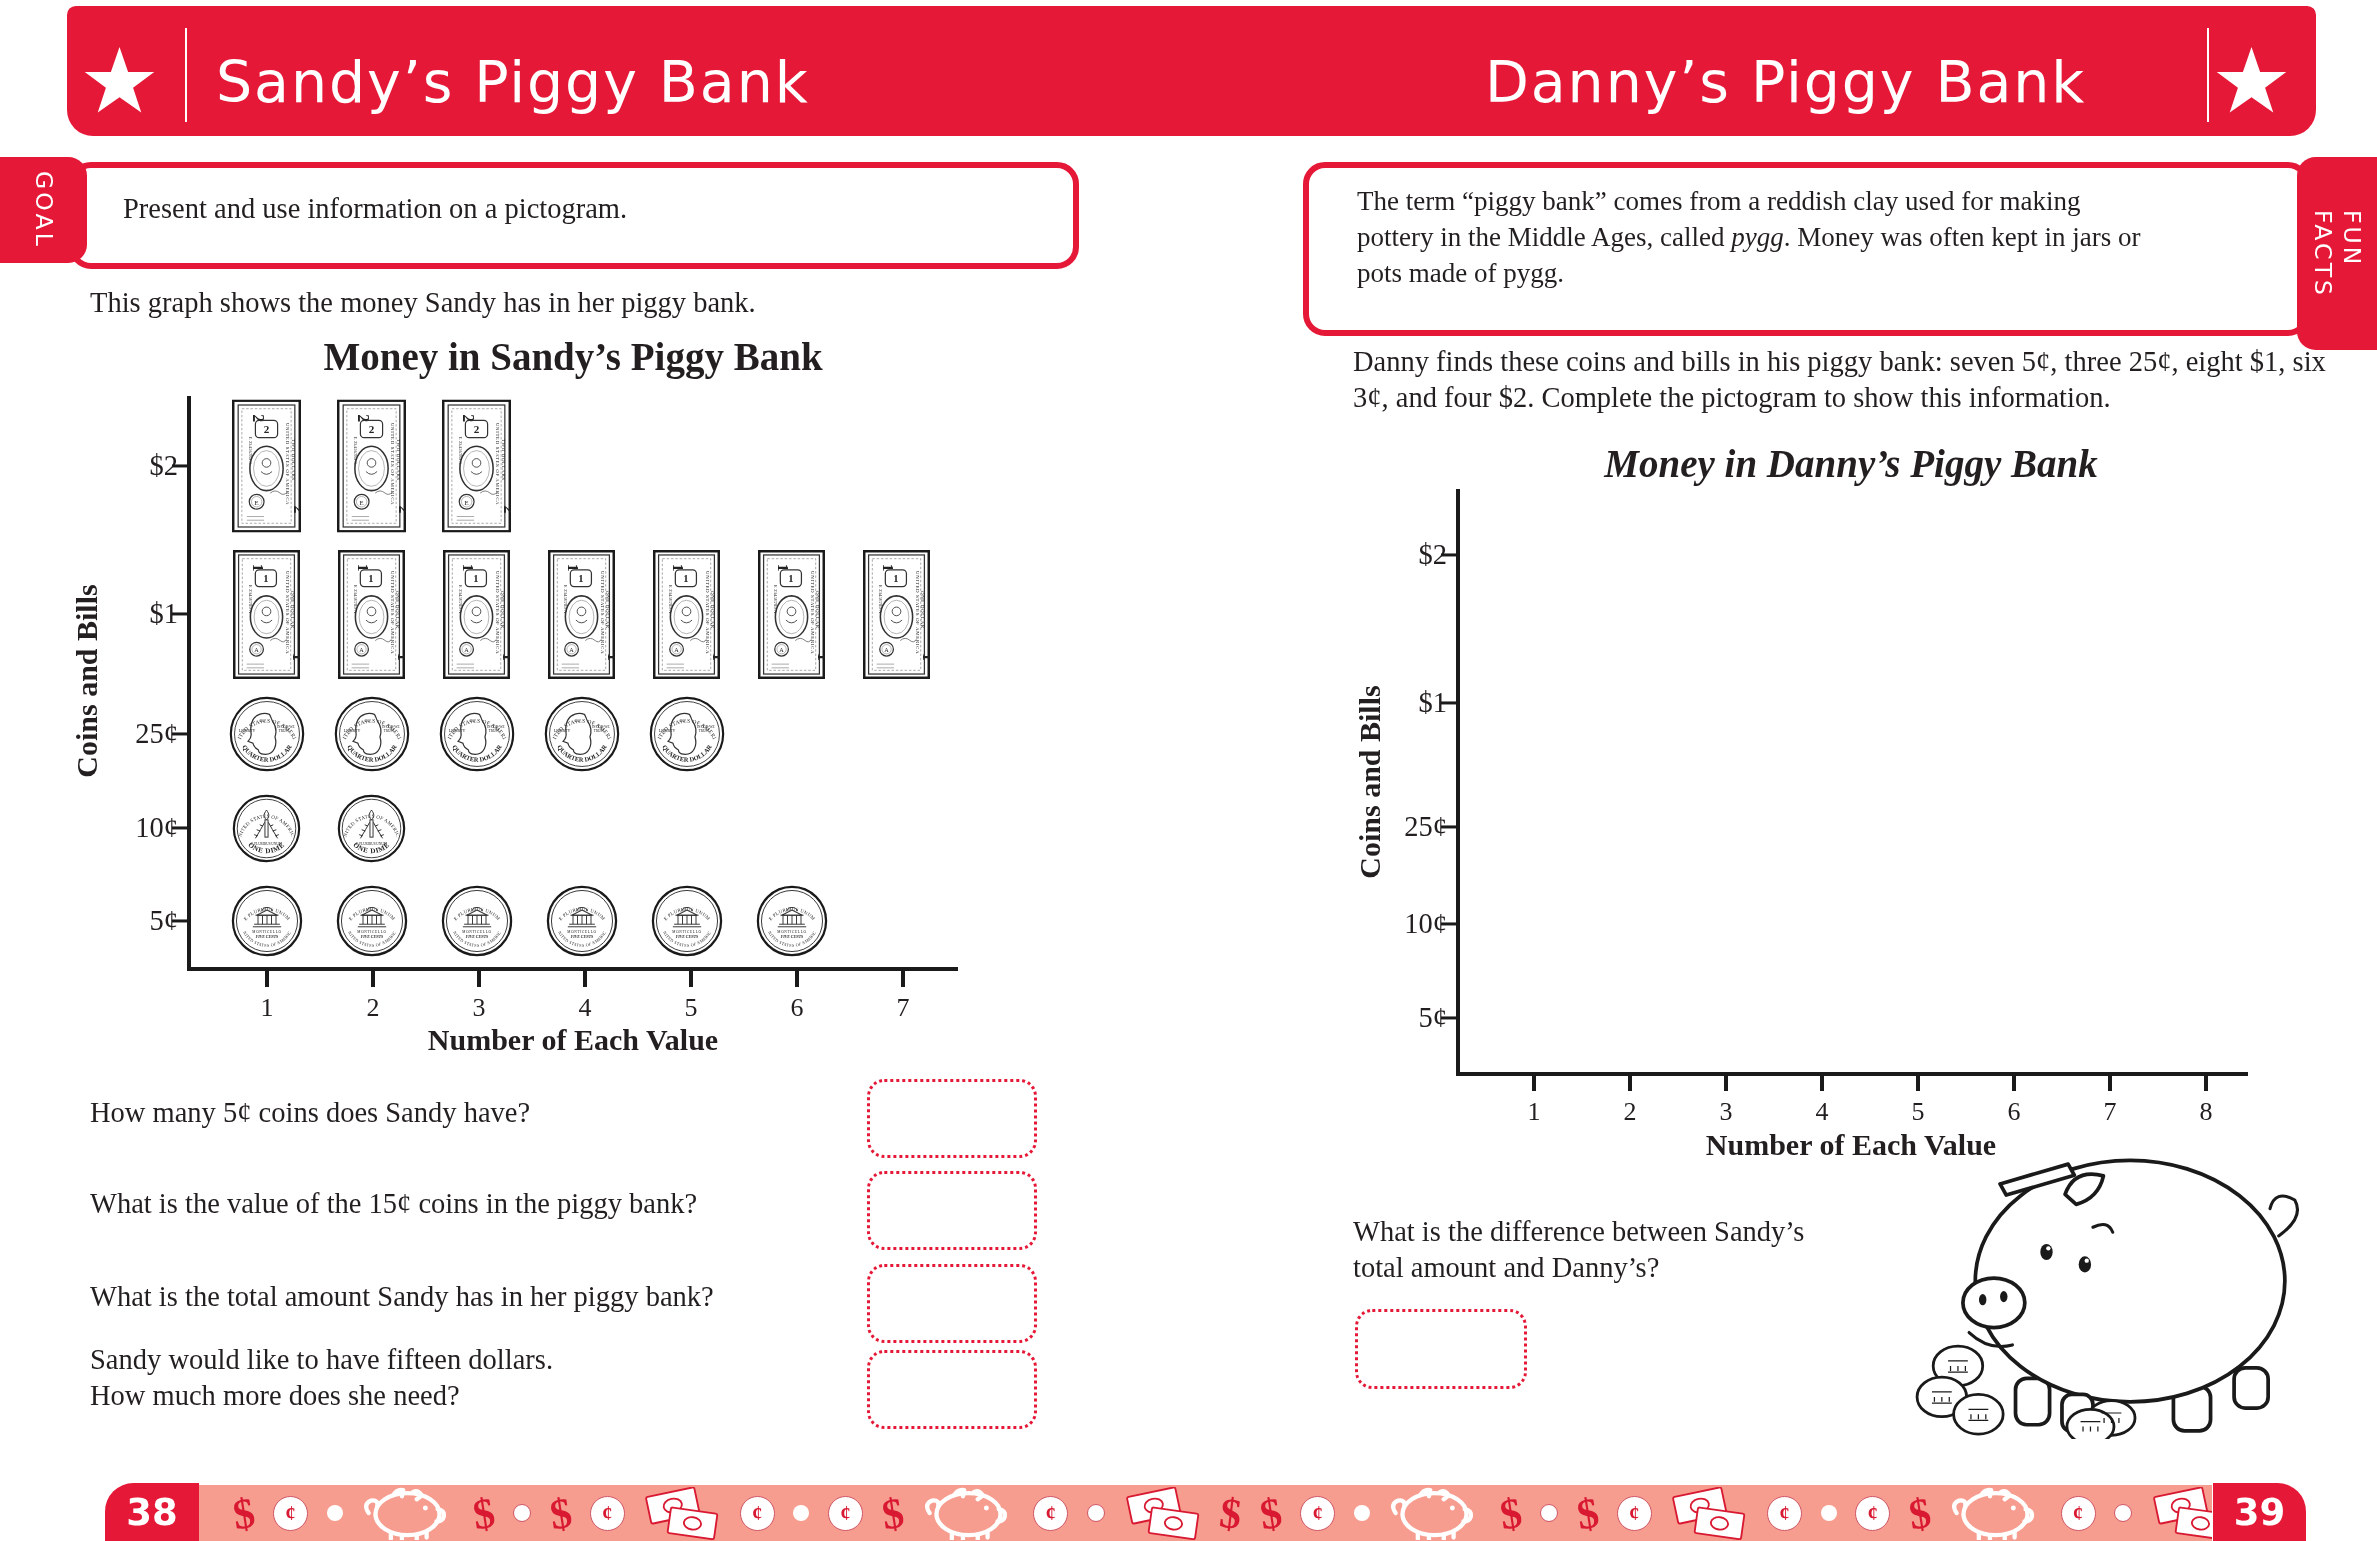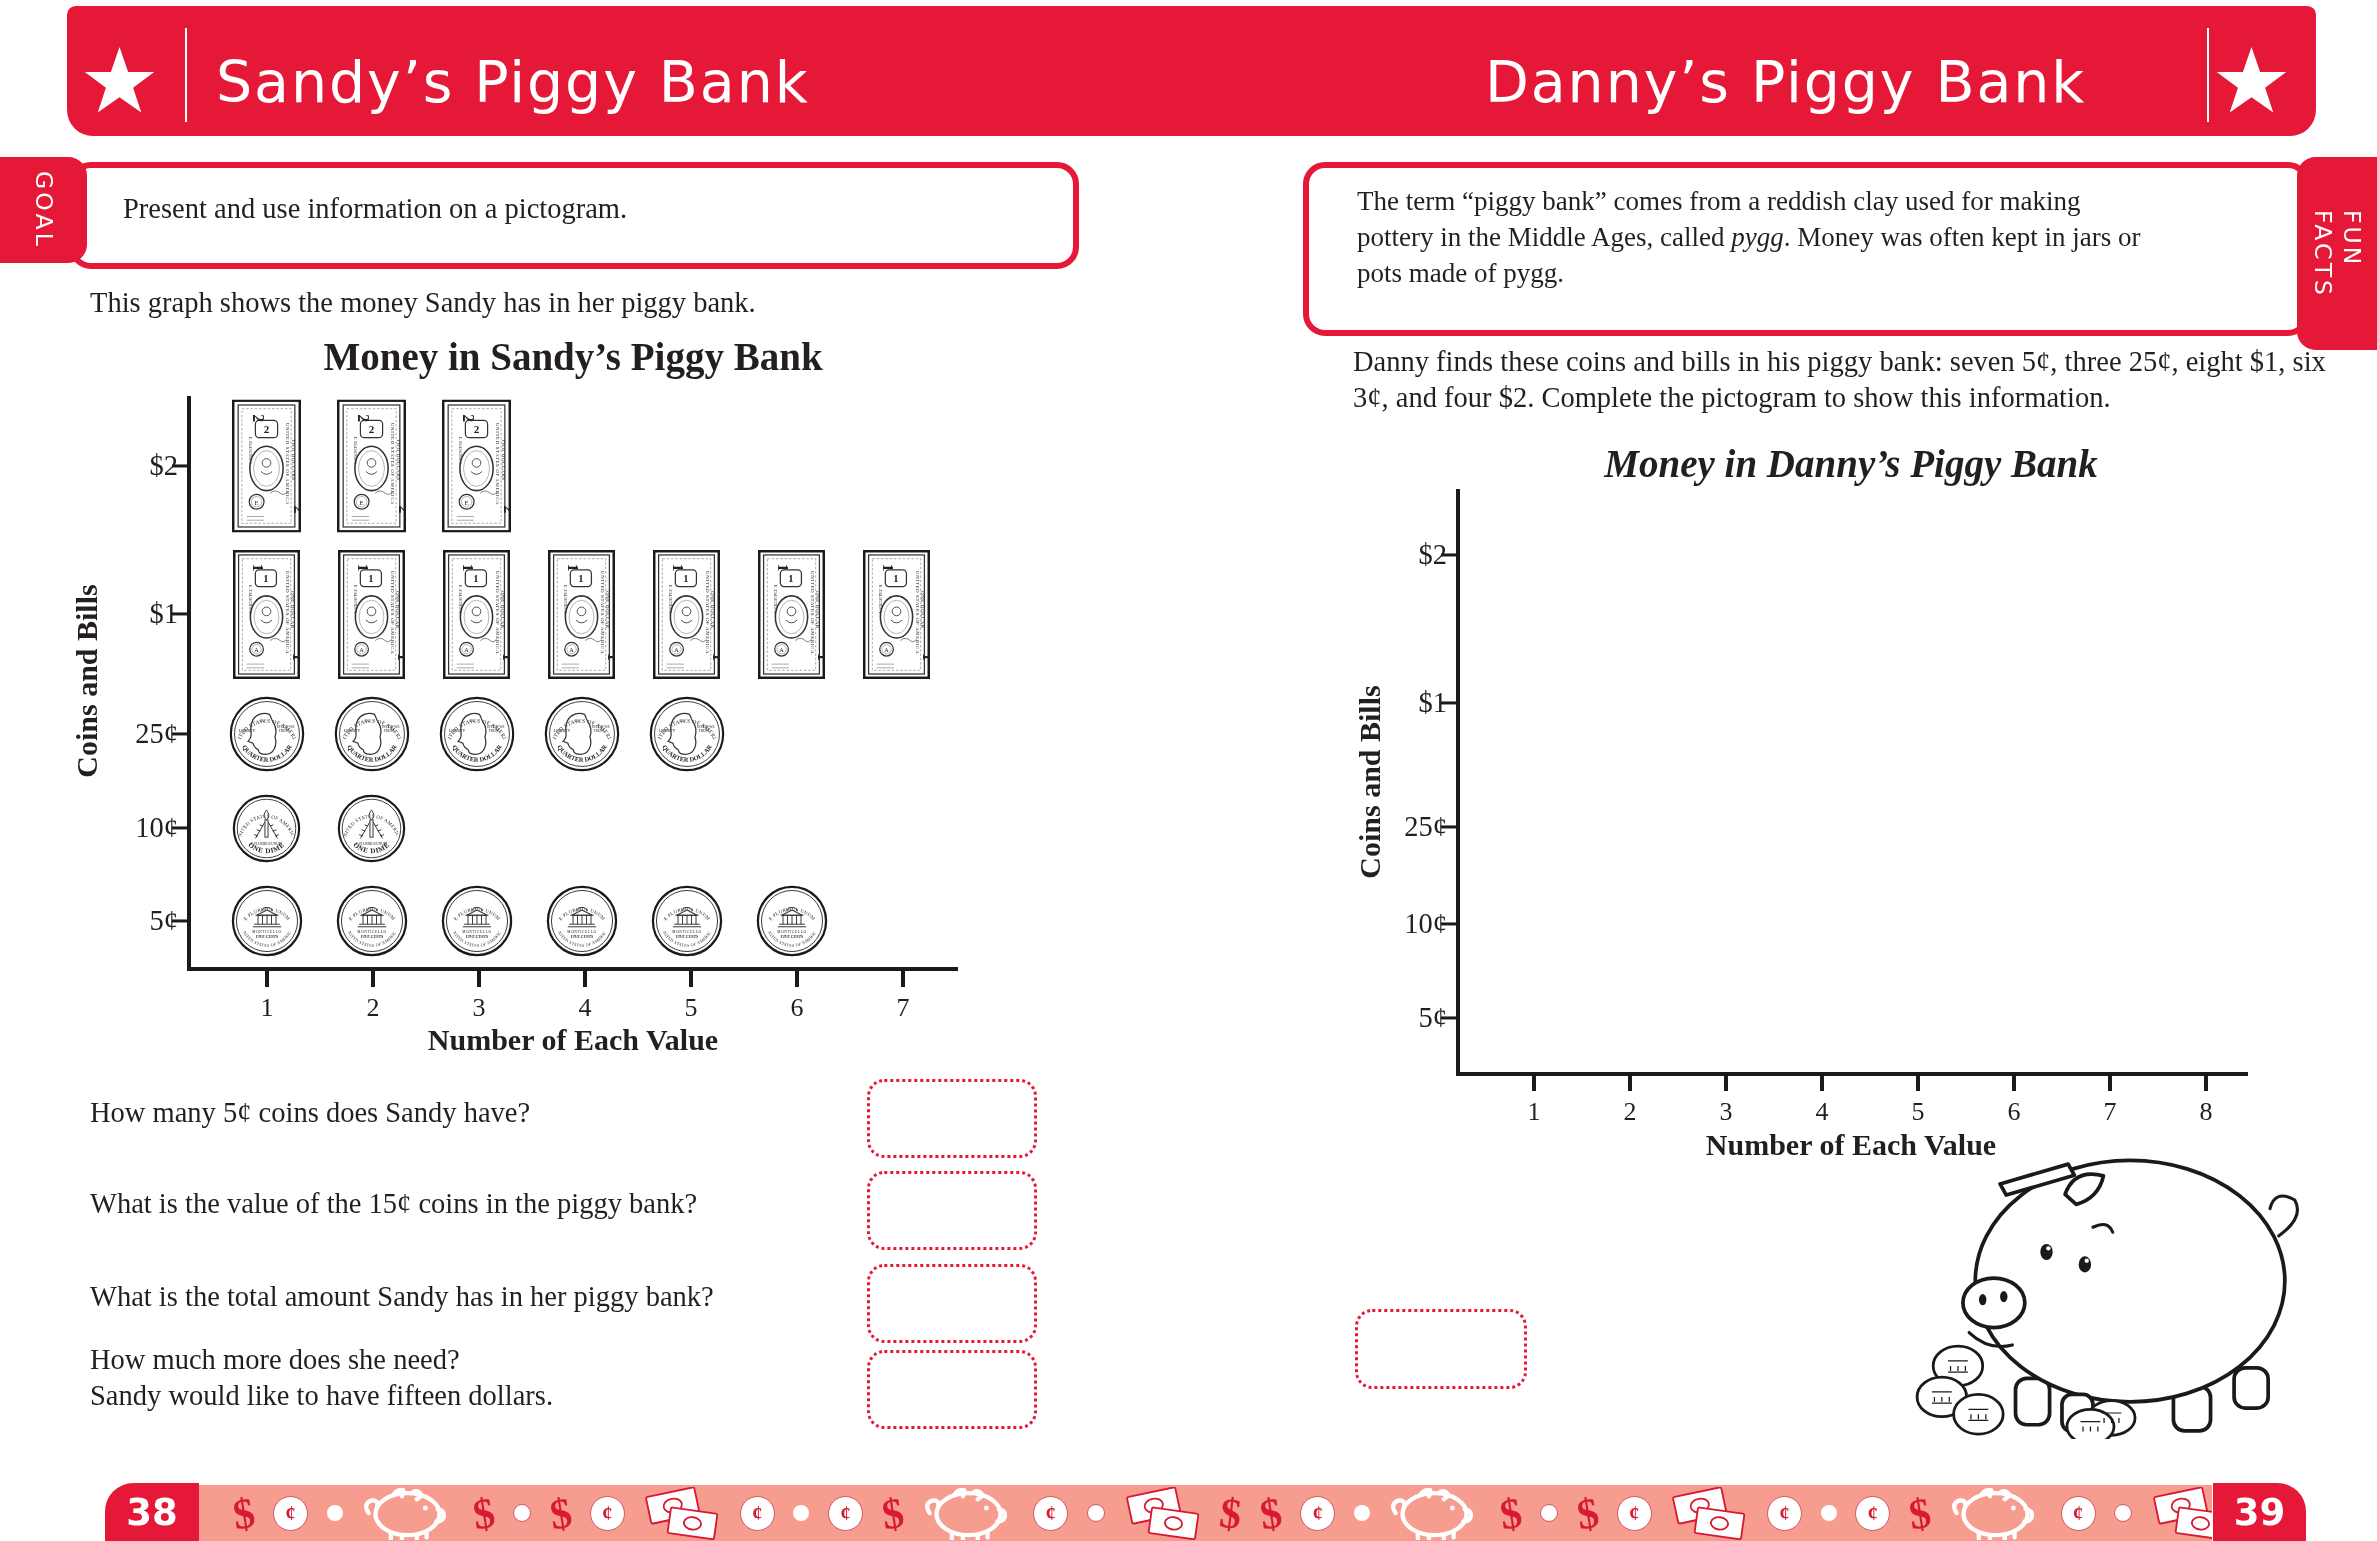--- a/index.html
+++ b/index.html
@@ -384,22 +384,22 @@
   </div>
   <div class="q-box qb-l" style="top:1171px;"></div>
 
   <div class="q" style="top:1279px;">
     <span>What is the total amount Sandy has in her piggy bank?</span>
     <span></span>
   </div>
   <div class="q-box qb-l" style="top:1264px;"></div>
 
   <div class="q" style="top:1342px;">
+    <span>Sandy would like to have fifteen dollars.</span>
     <span>How much more does she need?</span>
-    <span>Sandy would like to have fifteen dollars.</span>
   </div>
   <div class="q-box qb-l" style="top:1350px;"></div>
 
   <div class="side-tab tab-fun">
     <span class="vtext"><span>FUN</span><br><span>FACTS</span></span>
   </div>
   <div class="red-box fun-box">
     <div class="fun-text">
       <span>The term “piggy bank” comes from a reddish clay used for making pottery in the Middle Ages, called </span><i>pygg</i><span>. Money was often kept in jars or pots made of pygg.</span>
     </div>
@@ -453,20 +453,24 @@
         <div class="tickdash"></div>
         <div class="ticklabel">7</div>
       </div>
       <div class="tickcell">
         <div class="tickdash"></div>
         <div class="ticklabel">8</div>
       </div>
     </div>
   <div class="xlab" style="left:1458px;top:1128px;width:786px;">Number of Each Value</div>
 
+  <div class="q-right">
+    <span style="display:block;">What is the difference between Sandy’s</span>
+    <span style="display:block;">total amount and Danny’s?</span>
+  </div>
   <div class="q-box qb-r"></div>
 
   <svg style="position:absolute;left:1907px;top:1148px;" width="409" height="291" viewBox="0 0 660 470">
     <g fill="#fff" stroke="#1a1a1a" stroke-width="6" stroke-linejoin="round" stroke-linecap="round">
       <path d="M 600,142 q 42,-30 26,-58 q -32,-18 -40,14" fill="none" stroke-width="5"></path>
       <rect x="175" y="372" width="55" height="75" rx="18"></rect>
       <rect x="430" y="385" width="60" height="72" rx="18"></rect>
       <rect x="528" y="355" width="55" height="65" rx="18"></rect>
       <ellipse cx="360" cy="215" rx="250" ry="195"></ellipse>
       <rect x="250" y="398" width="50" height="60" rx="16"></rect>

